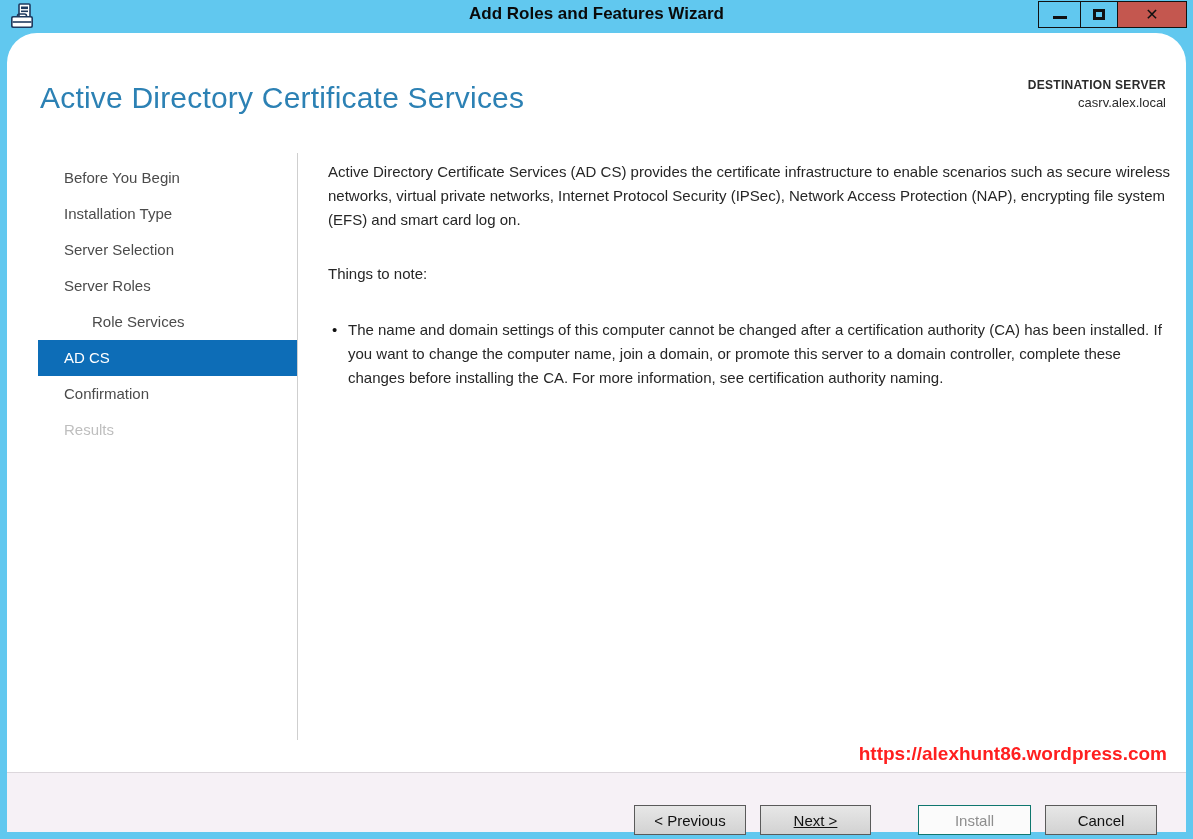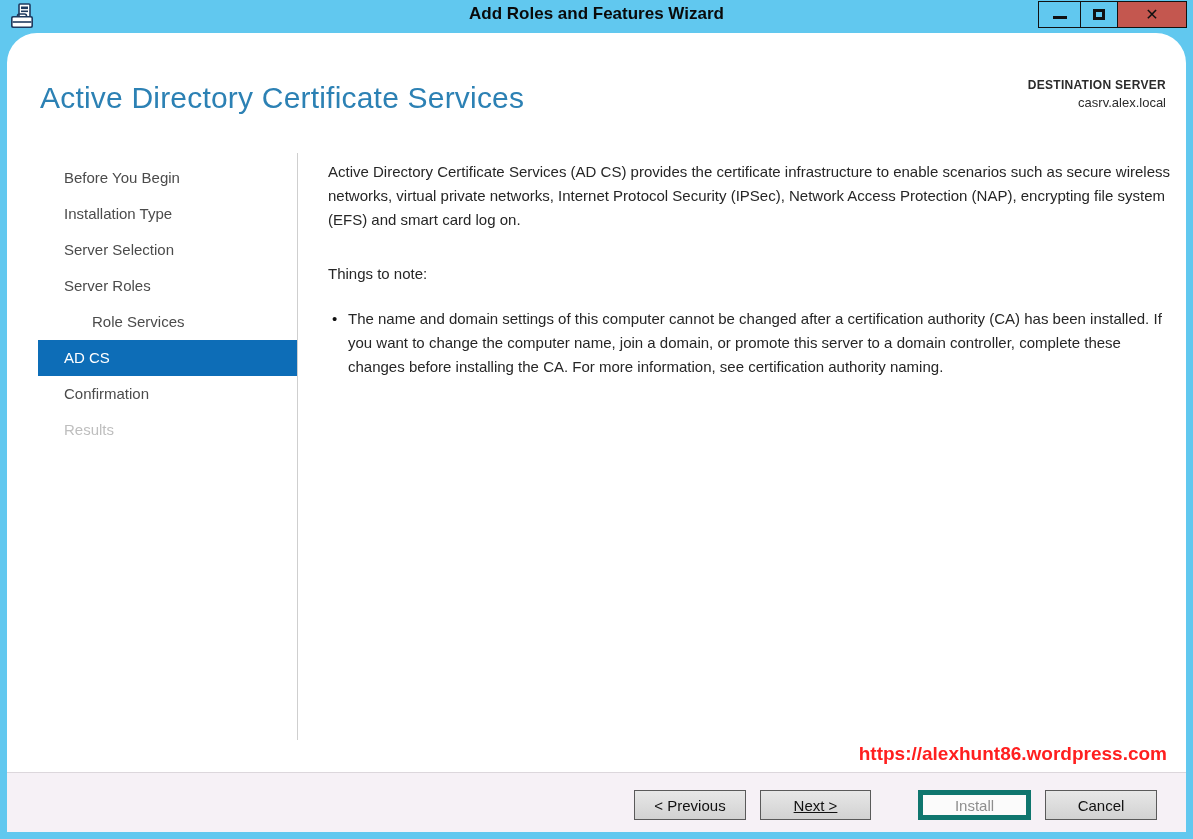--- a/index.html
+++ b/index.html
@@ -53,47 +53,47 @@
   .nav-item.indent { padding-left:54px; }
   .nav-item.selected { background:#0D6DB7; color:#FFFFFF; }
   .nav-item.disabled { color:#BEBEBE; cursor:default; }
 
   .divider { position:absolute; left:290px; top:120px; width:1px; height:587px; background:#CFCFCF; }
 
   
   .content { position:absolute; left:321px; top:127px; width:845px; color:#262626; }
   .content p { font-size:15px; line-height:24px; }
   .note-heading { margin-top:30px; }
-  .notes { list-style:none; margin-top:21px; }
+  .notes { list-style:none; margin-top:32px; }
   .notes li {
     position:relative; padding-left:20px; font-size:15px; line-height:24px;
   }
   .notes li::before {
     content:"•"; position:absolute; left:4px; top:0; font-size:15px; color:#111;
   }
 
   .watermark {
     position:absolute; right:19px; top:710px;
     font-size:19px; font-weight:bold; color:#FF1F1F;
   }
 
   
   .footer {
     position:absolute; left:0; top:739px; width:100%; height:60px;
     background:#F6F1F6; border-top:1px solid #DCD7DC;
   }
   .btn {
-    position:absolute; top:17px; height:30px;
+    position:absolute; top:32px; height:30px;
     background:linear-gradient(#E7E7E7,#D2D2D2);
     border:1px solid #5A5A5A; font-size:15px; color:#111;
     font-family:"Liberation Sans","DejaVu Sans",sans-serif; cursor:pointer;
   }
   .btn.previous { left:627px; width:112px; }
   .btn.next     { left:753px; width:111px;text-decoration:underline; }
-  .btn.install  { left:911px; width:113px; background:#FBFBFB; border:5px solid #0f766e; color:#8E8E8E; cursor:default; }
+  .btn.install  { left:911px; width:113px; background:#FBFBFB; border:1px solid #0f766e; color:#8E8E8E; cursor:default; }
   .btn.cancel   { left:1038px; width:112px; }
 </style>
 </head>
 <body>
 
 <div class="window">
 
   <div class="titlebar">
     <div class="title-icon">
       <svg width="26" height="28" viewBox="0 0 26 28">

